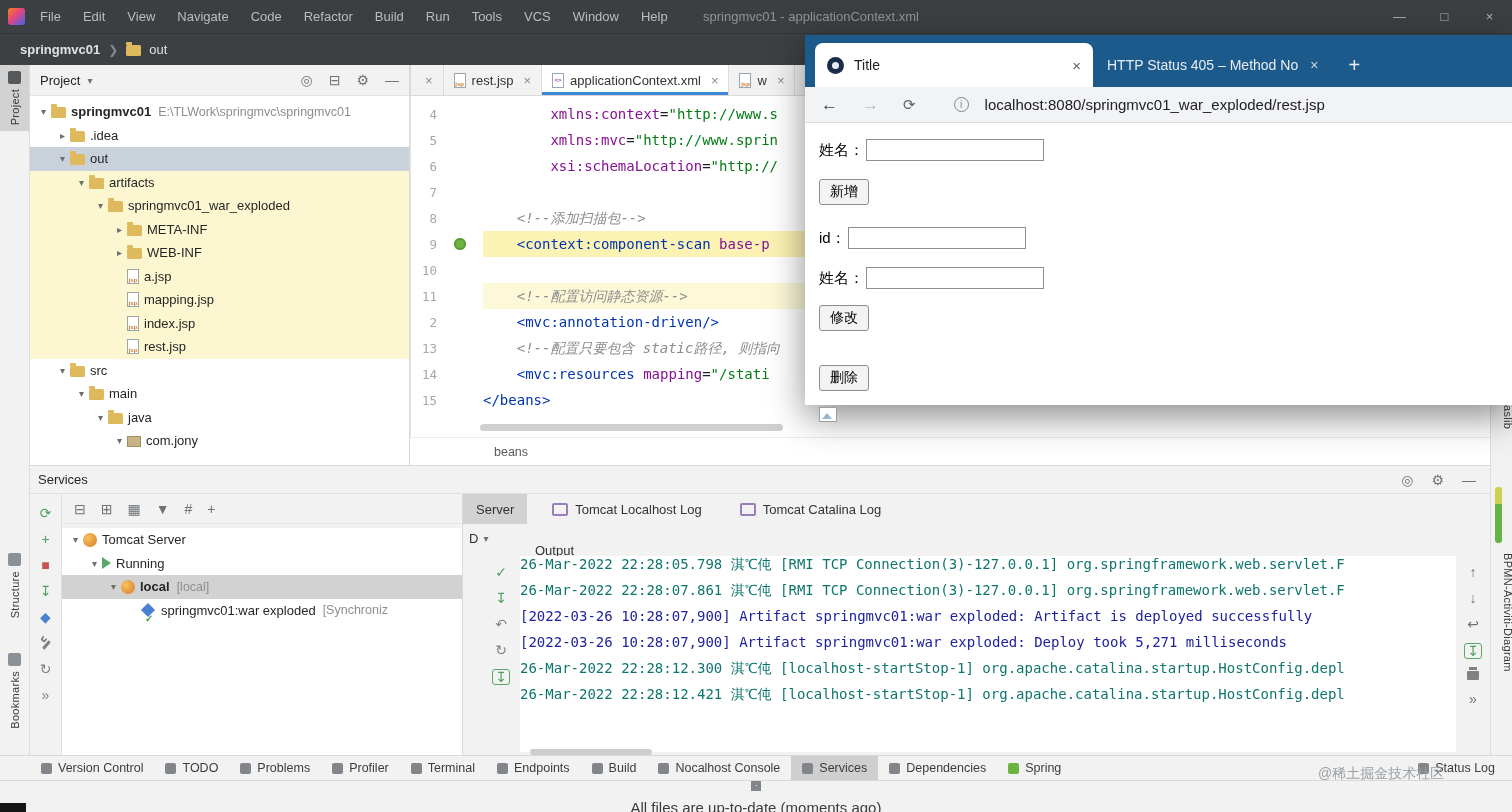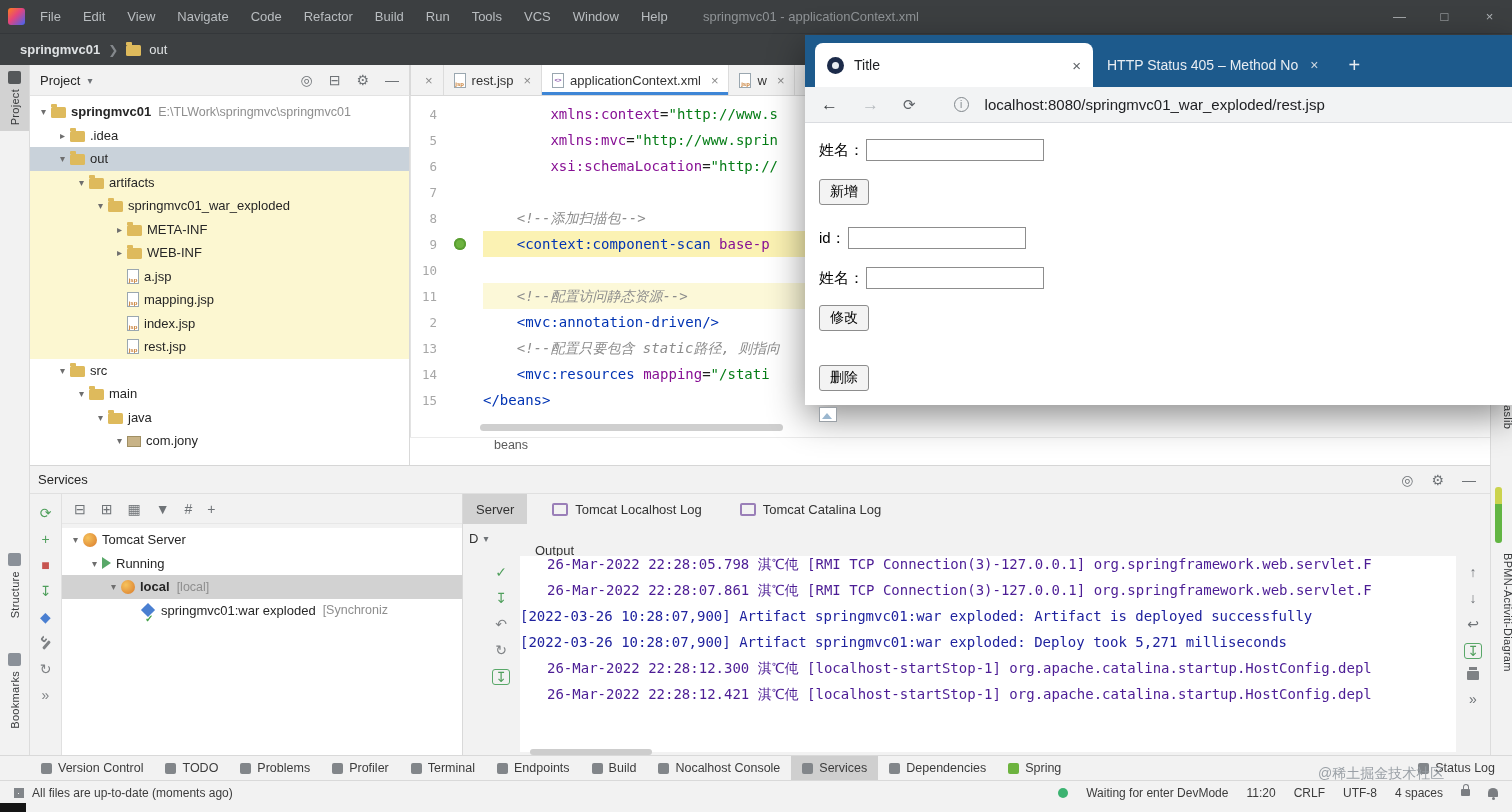--- a/index.html
+++ b/index.html
@@ -60,54 +60,54 @@
   .ebody{position:absolute;left:410px;top:96px;width:1080px;height:341px;background:#fff;border-left:1px solid #e3e3e3;overflow:hidden;padding-top:5px;box-sizing:border-box;}
   .code-row{display:flex;height:26px;align-items:center;}
   .lnum{width:26px;text-align:right;color:#a7a7a7;font:12.5px "DejaVu Sans Mono",monospace;flex:none;}
   .gicon{width:46px;flex:none;display:flex;justify-content:center;align-items:center;}
   .spring-dot{width:12px;height:12px;border-radius:50%;background:#6db33f;box-shadow:inset 0 0 0 2px #5a9e33;}
   .ctext{flex:1;font:14px "DejaVu Sans Mono",monospace;white-space:pre;height:26px;line-height:26px;}
   .hl-strong{background:#fbf2b3;}
   .hl-soft{background:#fcf8d8;}
   .s-pl{color:#1f1f1f;} .s-attr{color:#871094;} .s-str{color:#067d17;} .s-tag{color:#0033b3;} .s-cmt{color:#8c8c8c;font-style:italic;}
   .escroll{position:absolute;left:480px;top:424px;width:303px;height:7px;background:#cfcfcf;border-radius:4px;}
-  .ebread{position:absolute;left:410px;top:437px;width:1080px;height:28px;background:#fff;border-top:1px solid #ebebeb;display:flex;padding-left:84px;font-size:12.5px;color:#5a5a5a;box-sizing:border-box;}
+  .ebread{position:absolute;left:410px;top:437px;width:1080px;height:28px;background:#fff;border-top:1px solid #ebebeb;display:flex;align-items:center;padding-left:84px;font-size:12.5px;color:#5a5a5a;box-sizing:border-box;}
   
   .sheader{position:absolute;left:30px;top:465px;width:1460px;height:29px;background:#f2f2f2;border-top:1px solid #d6d6d6;border-bottom:1px solid #e0e0e0;display:flex;align-items:center;padding:0 14px 0 8px;gap:18px;box-sizing:border-box;}
   .svcstrip{position:absolute;left:30px;top:494px;width:32px;height:261px;background:#f2f2f2;border-right:1px solid #e0e0e0;display:flex;flex-direction:column;align-items:center;padding-top:12px;gap:12px;box-sizing:border-box;}
   .tbicon{font-size:14px;line-height:14px;cursor:default;}
   .streebar{position:absolute;left:62px;top:494px;width:400px;height:30px;background:#f2f2f2;border-bottom:1px solid #e7e7e7;display:flex;align-items:center;padding-left:12px;gap:15px;color:#6f7377;box-sizing:border-box;}
   .stree{position:absolute;left:62px;top:528px;width:400px;height:227px;background:#fff;overflow:hidden;}
   .sdiv{position:absolute;left:462px;top:494px;width:1px;height:261px;background:#d9d9d9;}
   .stabs{position:absolute;left:463px;top:494px;width:1027px;height:30px;background:#f2f2f2;display:flex;align-items:stretch;gap:12px;}
   .stab{display:flex;align-items:center;gap:7px;padding:0 13px;color:#333;cursor:default;}
   .stab.active{background:#d2d2d2;}
   .ic-mon{width:12px;height:9px;border:2px solid #9a7fb8;border-radius:2px;flex:none;}
   .ddep{position:absolute;left:469px;top:531px;display:flex;align-items:center;gap:5px;color:#333;}
   .outlabel{position:absolute;left:535px;top:534px;color:#333;margin-top:9px;}
   .conleft{position:absolute;left:486px;top:565px;width:30px;display:flex;flex-direction:column;align-items:center;gap:12px;}
   .console{position:absolute;left:520px;top:556px;width:936px;height:196px;background:#fff;overflow:hidden;}
   .cline{height:26px;line-height:26px;font:14px "DejaVu Sans Mono",monospace;white-space:pre;}
-  .cline.red{color:#4c1d95;margin-left:27px;} .cline.blue{color:#1f229e;}
+  .cline.red{color:#0f766e;} .cline.blue{color:#1f229e;}
   .conright{position:absolute;left:1458px;top:565px;width:30px;display:flex;flex-direction:column;align-items:center;gap:12px;color:#6f7377;}
   .boxed{border:1px solid #59a869;border-radius:3px;padding:0 2px;}
   .conscroll{position:absolute;left:530px;top:749px;width:122px;height:6px;background:#cdcdcd;border-radius:3px;}
   .ic-wrench{position:relative;width:14px;height:14px;display:inline-block;}
   .ic-wrench::before{content:"";position:absolute;left:6px;top:4px;width:3px;height:10px;background:#7f8285;transform:rotate(40deg);border-radius:1px;}
   .ic-wrench::after{content:"";position:absolute;left:2px;top:0;width:6px;height:6px;border:2px solid #7f8285;border-radius:50%;border-top-color:transparent;transform:rotate(40deg);box-sizing:border-box;}
   .ic-print{width:12px;height:9px;background:#7f8285;position:relative;border-radius:1px;display:inline-block;}
   .ic-print::before{content:"";position:absolute;top:-4px;left:2px;width:8px;height:3px;background:#7f8285;}
   
   .bbar{position:absolute;left:0;top:755px;width:1512px;height:25px;background:#f2f2f2;border-top:1px solid #d9d9d9;display:flex;align-items:stretch;padding-left:30px;box-sizing:border-box;}
   .bitem{display:flex;align-items:center;gap:6px;padding:0 11px;font-size:12.5px;color:#3c3c3c;cursor:default;}
   .bitem.active{background:#cfcfcf;}
   .bitem.push{margin-left:auto;margin-right:6px;}
   .bicon{width:11px;height:11px;border-radius:2px;background:#82868a;flex:none;}
   .wmark{position:absolute;left:1318px;top:765px;font-size:14px;color:#9aa0a6;z-index:6;}
-  .sbar{position:absolute;left:0;top:780px;width:1512px;height:24px;background:#f2f2f2;border-top:1px solid #d9d9d9;display:flex;align-items:center;padding:0 14px;gap:8px;font-size:12px;color:#3c3c3c;box-sizing:border-box;}
+  .sbar{position:absolute;left:0;top:780px;width:1512px;height:24px;background:#f2f2f2;border-top:1px solid #d9d9d9;display:flex;align-items:center;padding:0 14px;gap:8px;font-size:15px;color:#3c3c3c;box-sizing:border-box;flex-direction:column;}
   .gridic{width:10px;height:10px;background:linear-gradient(#82868a 45%,transparent 45% 55%,#82868a 55%),linear-gradient(90deg,#82868a 45%,transparent 45% 55%,#82868a 55%);flex:none;}
   #sright{display:flex;align-items:center;gap:18px;margin-left:auto;}
   .ncdot{width:10px;height:10px;border-radius:50%;background:#3cb371;flex:none;}
   .ic-lock{width:9px;height:7px;background:#7b7e82;position:relative;border-radius:1px;flex:none;}
   .ic-lock::before{content:"";position:absolute;top:-5px;left:1.5px;width:6px;height:5px;border:1.5px solid #7b7e82;border-bottom:none;border-radius:3px 3px 0 0;box-sizing:border-box;}
   .ic-bell{width:10px;height:9px;background:#7b7e82;border-radius:50% 50% 8% 8%;position:relative;flex:none;}
   .ic-bell::after{content:"";position:absolute;left:3.5px;bottom:-3px;width:3px;height:3px;border-radius:50%;background:#7b7e82;}
   .corner{position:absolute;left:0;top:803px;width:26px;height:9px;background:#151515;}
   
   .bwin{position:absolute;left:805px;top:35px;width:707px;height:370px;z-index:40;background:#fff;box-shadow:0 12px 34px rgba(0,0,0,.45);}

